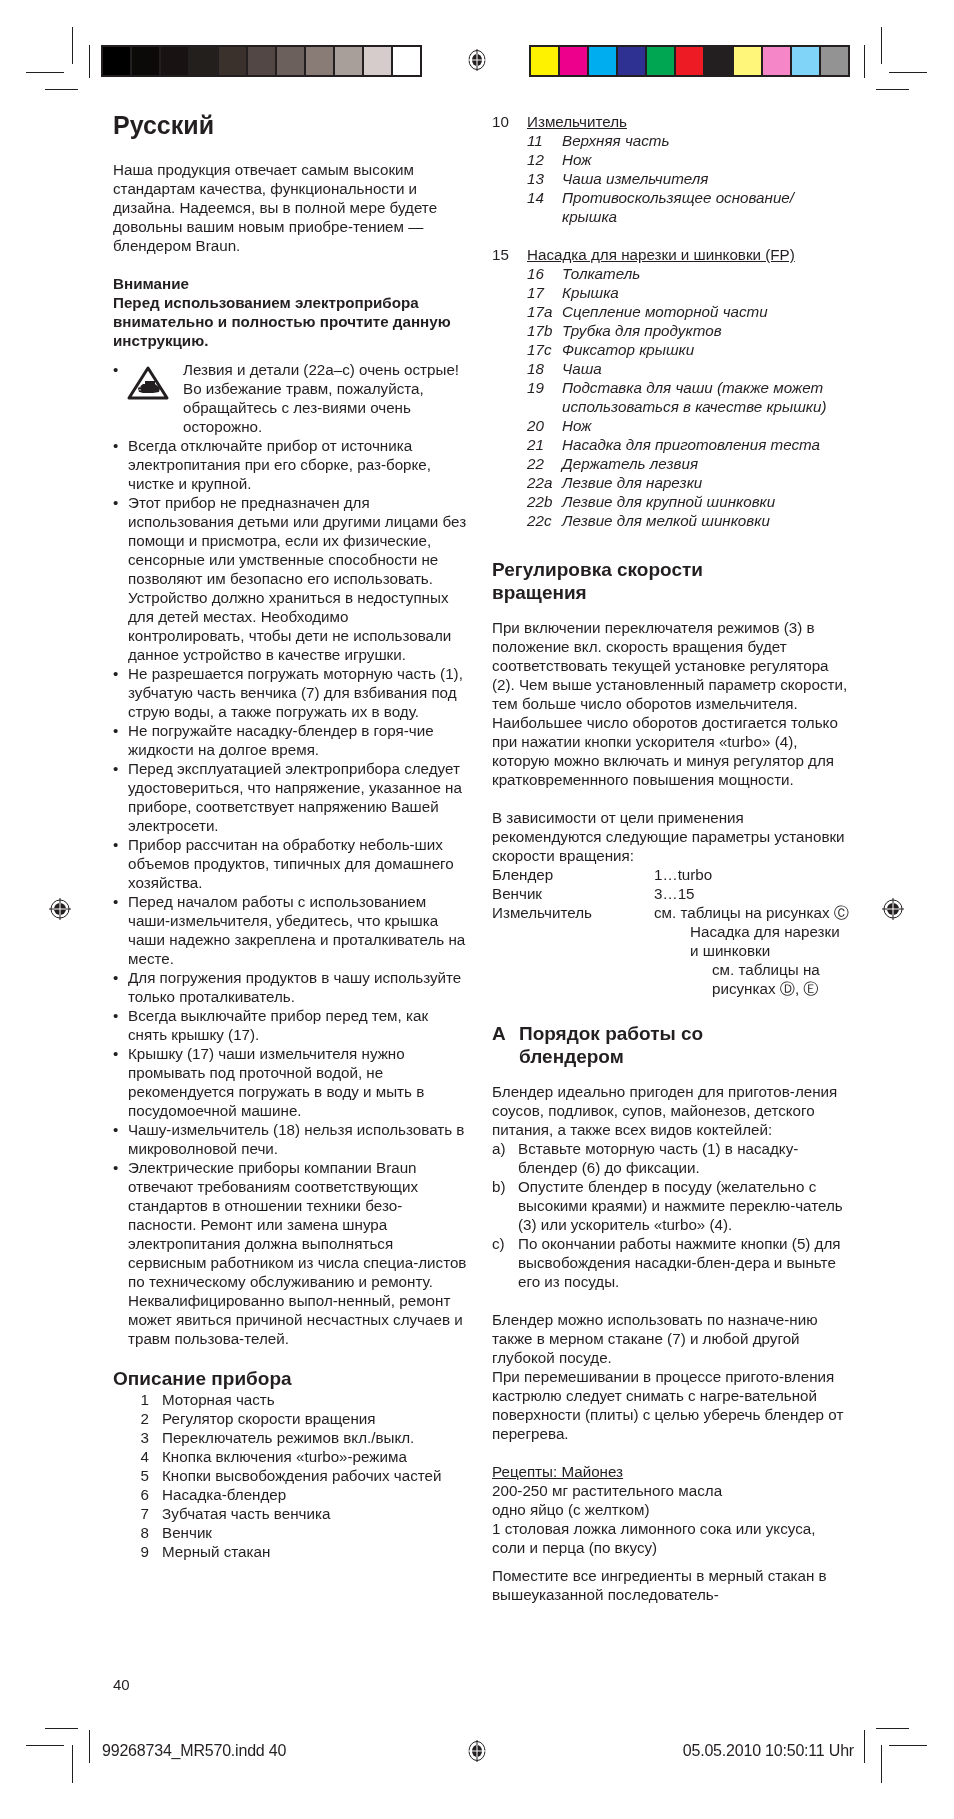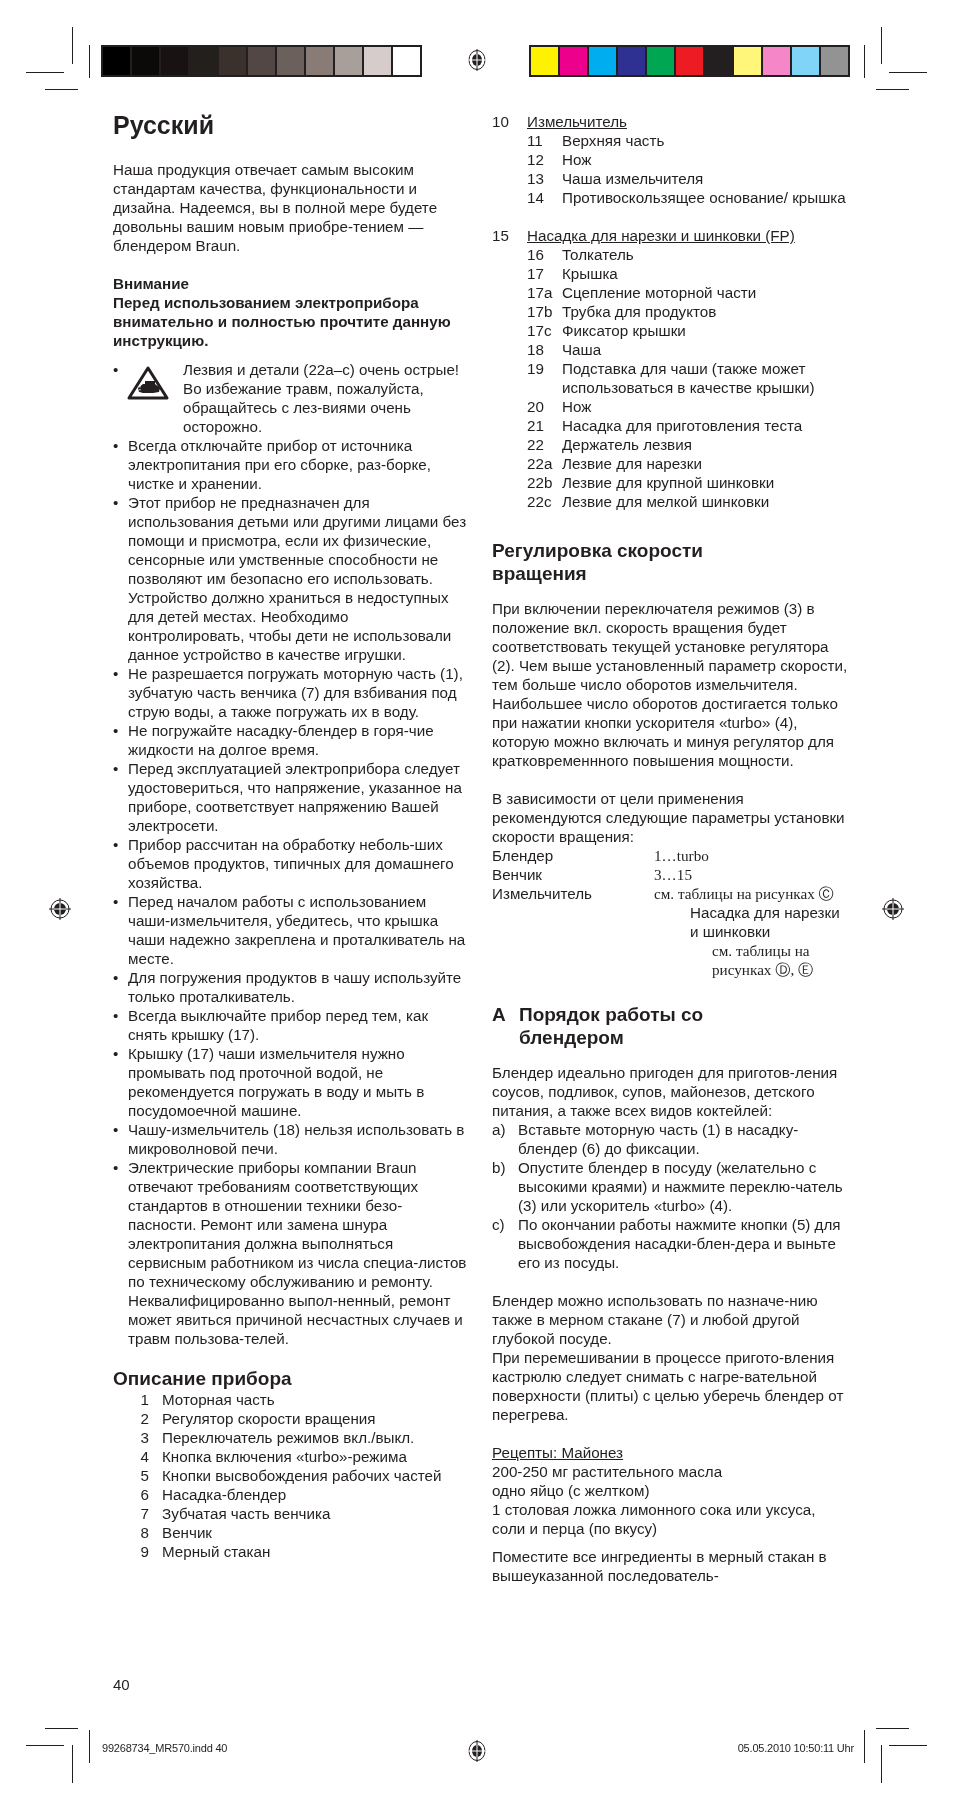--- a/index.html
+++ b/index.html
@@ -26,41 +26,41 @@
   ul.bullets li::before { content: "•"; position: absolute; left: 0; top: 0; }
   .warn-item { padding-left: 0 !important; position: relative; }
   .warn-item .warn-text { padding-left: 70px; }
   .warn-icon { position: absolute; left: 14px; top: 6px; width: 42px; height: 34px; }
 
   .numlist .row { display: flex; }
   .numlist .num { width: 36px; flex: none; text-align: right; padding-right: 0; }
   .numlist .num span { display: inline-block; width: 16px; text-align: right; }
   .numlist .lbl { padding-left: 13px; }
 
-  .sub .row { display: flex; }
+  .sub .row { display: flex; font-style: italic; }
   .sub .num { width: 35px; flex: none; padding-left: 35px; box-sizing: content-box; }
   .sub .lbl { flex: 1; }
   .group .row.head { display: flex; }
   .group .head .num { width: 35px; flex: none; }
   .group .head .lbl { text-decoration: underline; }
 
   .params .prow { display: flex; }
   .params .pk { width: 162px; flex: none; }
-  .params .pv { flex: 1; font-family: Liberation Serif, serif; }
+  .params .pv { flex: 1; }
 
   .steps .srow { display: flex; }
   .steps .sk { width: 26px; flex: none; }
   .steps .sv { flex: 1; }
 
   .underline { text-decoration: underline; }
   .h2-letter { display: flex; }
   .h2-letter .ltr { width: 27px; flex: none; }
 
   .pagenum { position: absolute; left: 113px; top: 1676px; font-size: 15px; }
-  .slug { position: absolute; top: 1742px; font-size: 11px; letter-spacing: -0.2px; }
+  .slug { position: absolute; top: 1742px; font-size: 16px; letter-spacing: -0.2px; }
 </style>
 </head>
 <body>
 
 <div class="crop" style="left:72px;top:27px;width:1px;height:37px;"></div>
 <div class="crop" style="left:89px;top:45px;width:1px;height:33px;"></div>
 <div class="crop" style="left:26px;top:72px;width:38px;height:1px;"></div>
 <div class="crop" style="left:45px;top:89px;width:33px;height:1px;"></div>
 <div class="crop" style="left:881px;top:27px;width:1px;height:37px;"></div>
 <div class="crop" style="left:864px;top:45px;width:1px;height:33px;"></div>
@@ -144,21 +144,21 @@
   <ul class="bullets">
     <li class="warn-item">
       <svg class="warn-icon" viewBox="0 0 42 34">
         <path d="M21 2 L40 32 L2 32 Z" fill="none" stroke="#231f20" stroke-width="3" stroke-linejoin="round"></path>
         <path d="M11 22 L16 18 L28 18 L33 22 L32 26 L26 27 L16 27 L12 26 Z" fill="#231f20"></path>
         <rect x="18" y="15" width="10" height="3" fill="#231f20"></rect>
         <line x1="13" y1="20" x2="13" y2="30" stroke="#fff" stroke-width="1" stroke-dasharray="1.5,1.5"></line>
       </svg>
       <div class="warn-text">Лезвия и детали (22a–c) очень острые! Во избежание травм, пожалуйста, обращайтесь с лез-виями очень осторожно.</div>
     </li>
-    <li>Всегда отключайте прибор от источника электропитания при его сборке, раз-борке, чистке и хранении.</li>
+    <li>Всегда отключайте прибор от источника электропитания при его сборке, раз-борке, чистке и крупной.</li>
     <li>Этот прибор не предназначен для использования детьми или другими лицами без помощи и присмотра, если их физические, сенсорные или умственные способности не позволяют им безопасно его использовать. Устройство должно храниться в недоступных для детей местах. Необходимо контролировать, чтобы дети не использовали данное устройство в качестве игрушки.</li>
     <li>Не разрешается погружать моторную часть (1), зубчатую часть венчика (7) для взбивания под струю воды, а также погружать их в воду.</li>
     <li>Не погружайте насадку-блендер в горя-чие жидкости на долгое время.</li>
     <li>Перед эксплуатацией электроприбора следует удостовериться, что напряжение, указанное на приборе, соответствует напряжению Вашей электросети.</li>
     <li>Прибор рассчитан на обработку неболь-ших объемов продуктов, типичных для домашнего хозяйства.</li>
     <li>Перед началом работы с использованием чаши-измельчителя, убедитесь, что крышка чаши надежно закреплена и проталкиватель на месте.</li>
     <li>Для погружения продуктов в чашу используйте только проталкиватель.</li>
     <li>Всегда выключайте прибор перед тем, как снять крышку (17).</li>
     <li>Крышку (17) чаши измельчителя нужно промывать под проточной водой, не рекомендуется погружать в воду и  мыть в посудомоечной машине.</li>
     <li>Чашу-измельчитель (18) нельзя использовать в микроволновой печи.</li>

